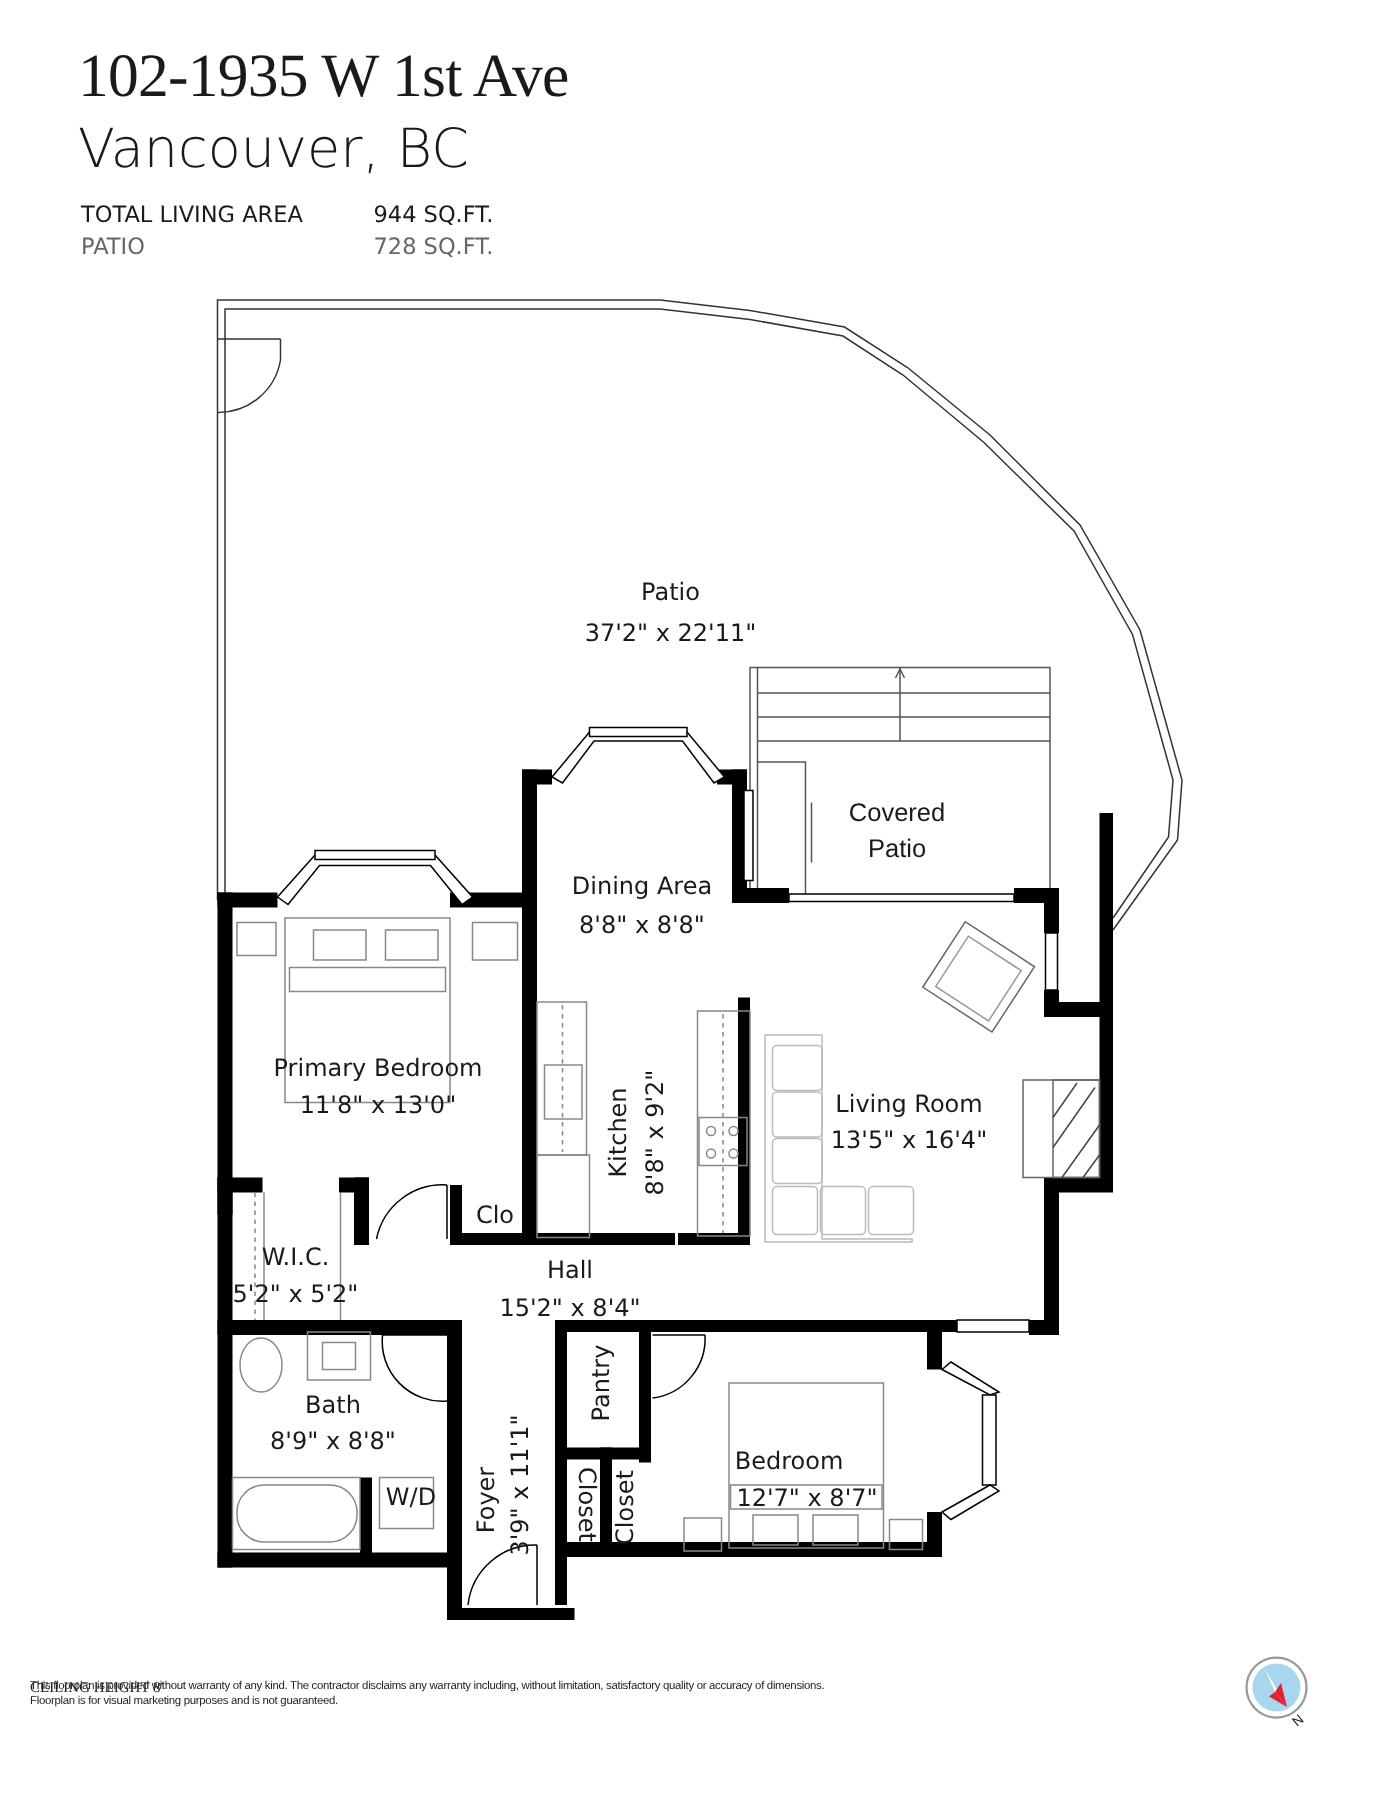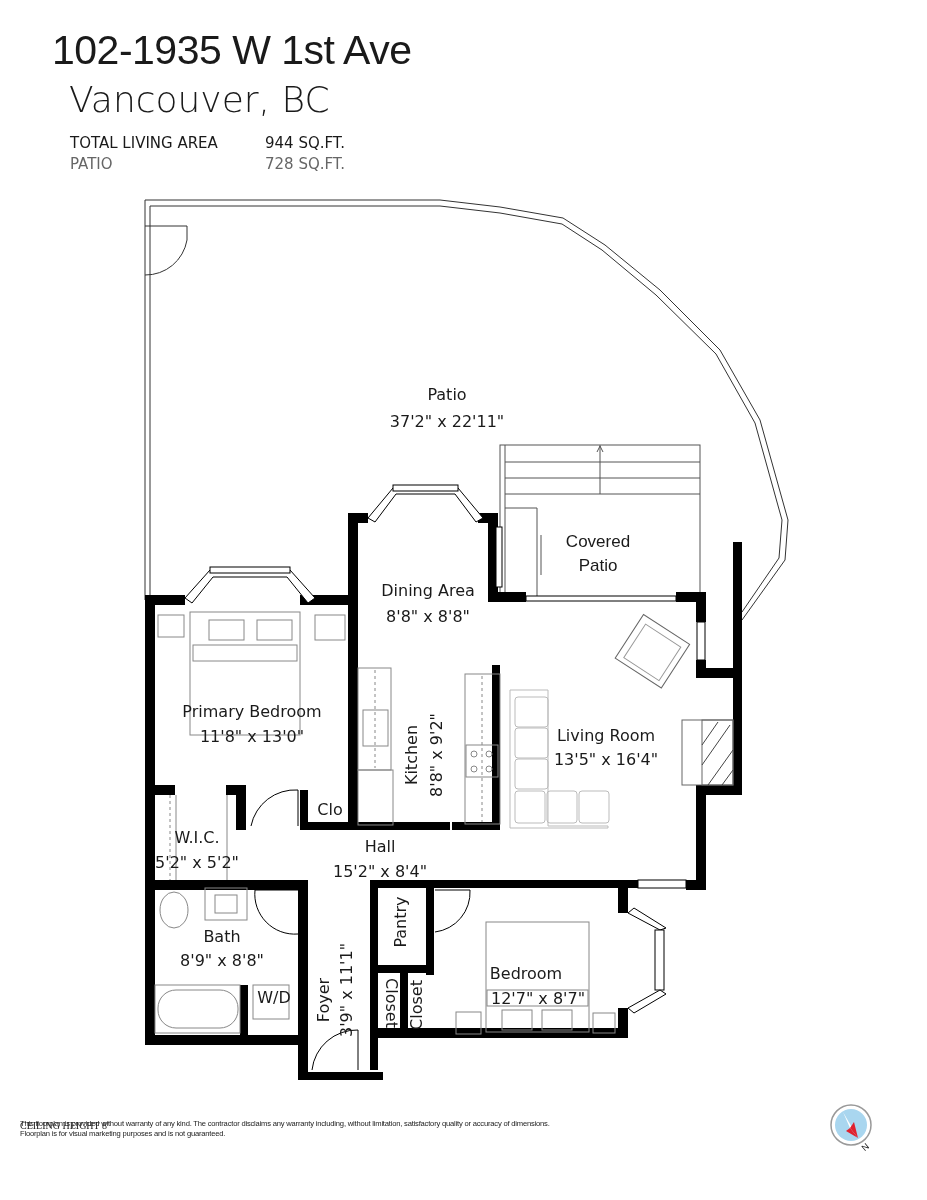--- a/index.html
+++ b/index.html
@@ -1,19 +1,19 @@
 <!DOCTYPE html>
 <html><head>
 <meta charset="utf-8">
 <style>
   html,body{margin:0;padding:0;background:#fff;}
   body{width:927px;height:1200px;position:relative;overflow:hidden;font-family:"DejaVu Sans",sans-serif;color:#1a1a1a;}
-  .title1{position:absolute;left:52px;top:30px;font-size:41px;font-weight:300;letter-spacing:-0.5px;font-family:Liberation Sans, sans-serif;line-height:1;}
-  .title2{position:absolute;left:52px;top:82px;font-size:36px;font-weight:300;font-family:"DejaVu Sans",sans-serif;line-height:1;margin-left:17px;}
-  .area{position:absolute;left:54px;font-size:15px;line-height:1;margin-left:16px;}
+  .title1{position:absolute;left:52px;top:30px;font-size:41px;font-weight:300;letter-spacing:-0.5px;font-family:Liberation Serif, serif;line-height:1;}
+  .title2{position:absolute;left:52px;top:82px;font-size:36px;font-weight:300;font-family:"DejaVu Sans",sans-serif;line-height:1;}
+  .area{position:absolute;left:54px;font-size:15px;line-height:1;}
   .area .lab{display:inline-block;width:195px;}
   .area.r1{top:136px;color:#1a1a1a;}
   .area.r2{top:157px;color:#666;}
   .plan{position:absolute;left:0;top:0;}
   .ceiling{position:absolute;left:20px;top:1120px;font-size:10px;font-family:Liberation Serif, serif;color:#222;}
   .disclaimer{position:absolute;left:20px;top:1119px;font-size:7.6px;font-family:"Liberation Sans",sans-serif;color:#222;width:560px;line-height:1.3;letter-spacing:-0.2px;}
   .compass{position:absolute;left:828px;top:1102px;}
   .northlbl{position:absolute;left:862px;top:1142px;font-size:9px;font-family:"Liberation Sans",sans-serif;transform:rotate(-40deg);}
   .rl{font-family:"DejaVu Sans",sans-serif;font-size:16px;fill:#1a1a1a;}
   .rl-arial{font-family:"Liberation Sans",sans-serif;font-size:17px;fill:#1a1a1a;}

